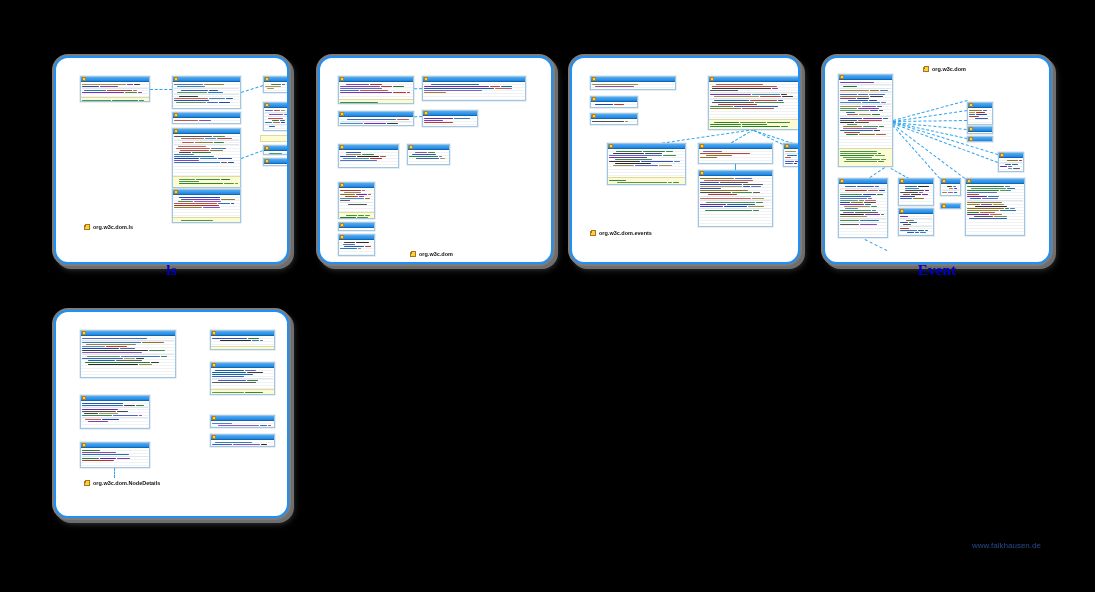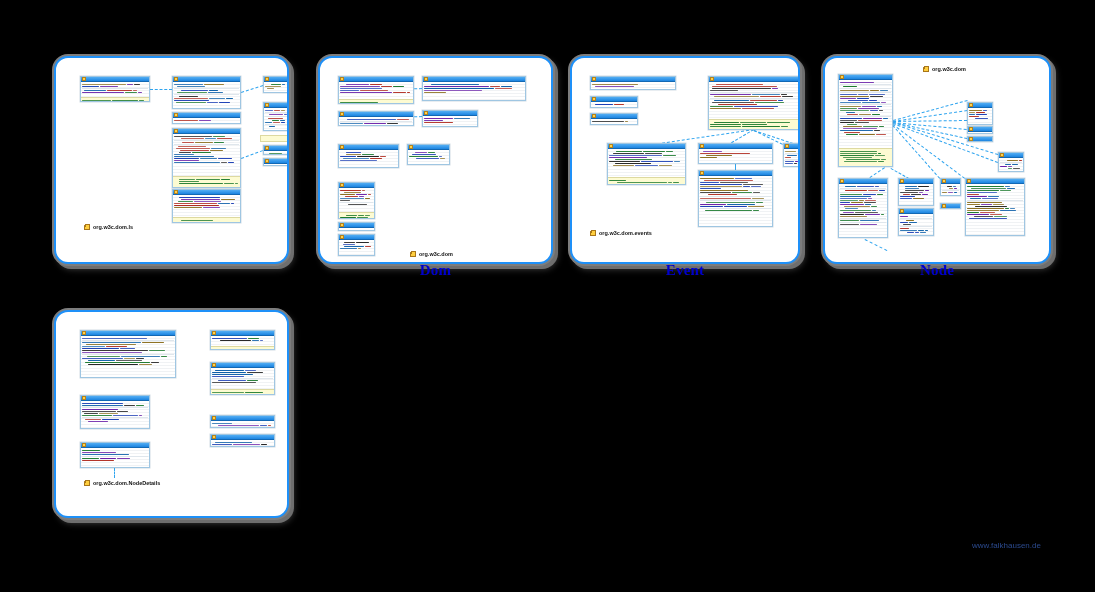--- a/index.html
+++ b/index.html
@@ -440,20 +440,21 @@
             </div>
             <div class="bd stripes" style="height: 3px; overflow: hidden;"></div>
           </div>
           <div class="pkg" style="left: 28px; top: 166px;">
             <span class="folder"></span>
             <span class="ptxt">org.w3c.dom.ls</span>
           </div>
         </div>
       </div>
     </div>
+    <div class="caption" style="left: 54px; width: 235px; top: 262px; font-size: 15px;">ls</div>
     <div class="panel" style="left: 318px; top: 56px; width: 235px; height: 208px;">
       <div class="frame">
         <div class="canvas">
           <div class="link" style="left: 56px; top: 32px; width: 46.0435px; transform: rotate(-2.48955deg);"></div>
           <div class="link" style="left: 56px; top: 60px; width: 46.0435px; transform: rotate(-2.48955deg);"></div>
           <div class="cls" title="DOMImplementationRegistry" style="left: 18px; top: 18px; width: 76px; height: 28px;">
             <div class="hd" style="height: 5px;">
               <span class="ico" style="width: 4px; height: 4px;"></span>
               <span class="nm" style="height: 3px; max-width: 52.5px; flex: 0 0 auto;"></span>
             </div>
@@ -696,21 +697,20 @@
               </div>
             </div>
           </div>
           <div class="pkg" style="left: 90px; top: 193px;">
             <span class="folder"></span>
             <span class="ptxt">org.w3c.dom</span>
           </div>
         </div>
       </div>
     </div>
-    <div class="caption" style="left: 318px; width: 235px; top: 262px; font-size: 15px;">Dom</div>
     <div class="panel" style="left: 570px; top: 56px; width: 230px; height: 208px;">
       <div class="frame">
         <div class="canvas">
           <div class="link" style="left: 182px; top: 72px; width: 108.19px; transform: rotate(171.495deg);"></div>
           <div class="link" style="left: 182px; top: 72px; width: 25.5539px; transform: rotate(149.421deg);"></div>
           <div class="link" style="left: 182px; top: 72px; width: 50.5964px; transform: rotate(18.4349deg);"></div>
           <div class="link" style="left: 182px; top: 72px; width: 32.2025px; transform: rotate(25.7693deg);"></div>
           <div class="linkv" style="left: 163px; top: 106px; height: 6px;"></div>
           <div class="cls" title="EventTarget" style="left: 18px; top: 18px; width: 86px; height: 14px;">
             <div class="hd" style="height: 5px;">
@@ -1005,21 +1005,20 @@
               </div>
             </div>
           </div>
           <div class="pkg" style="left: 18px; top: 172px;">
             <span class="folder"></span>
             <span class="ptxt">org.w3c.dom.events</span>
           </div>
         </div>
       </div>
     </div>
-    <div class="caption" style="left: 570px; width: 230px; top: 262px; font-size: 15px;">Event</div>
     <div class="panel" style="left: 823px; top: 56px; width: 228px; height: 208px;">
       <div class="frame">
         <div class="canvas">
           <div class="link" style="left: 68px; top: 62px; width: 76.6551px; transform: rotate(-15.124deg);"></div>
           <div class="link" style="left: 68px; top: 63px; width: 74.8131px; transform: rotate(-8.45503deg);"></div>
           <div class="link" style="left: 68px; top: 63px; width: 74.0068px; transform: rotate(-0.77422deg);"></div>
           <div class="link" style="left: 68px; top: 64px; width: 74.3303px; transform: rotate(5.40379deg);"></div>
           <div class="link" style="left: 68px; top: 64px; width: 75.71px; transform: rotate(12.2005deg);"></div>
           <div class="link" style="left: 68px; top: 64px; width: 109.768px; transform: rotate(16.9492deg);"></div>
           <div class="link" style="left: 68px; top: 65px; width: 112.009px; transform: rotate(20.3764deg);"></div>
@@ -1503,21 +1502,21 @@
               </div>
             </div>
           </div>
           <div class="pkg" style="left: 98px; top: 8px;">
             <span class="folder"></span>
             <span class="ptxt">org.w3c.dom</span>
           </div>
         </div>
       </div>
     </div>
-    <div class="caption" style="left: 823px; width: 228px; top: 262px; font-size: 15px;">Node</div>
+    <div class="caption" style="left: 823px; width: 228px; top: 262px; font-size: 15px;">Event</div>
     <div class="panel" style="left: 54px; top: 310px; width: 235px; height: 208px;">
       <div class="frame">
         <div class="canvas">
           <div class="linkv" style="left: 58px; top: 156px; height: 10px;"></div>
           <div class="cls" title="NamedNodeMap" style="left: 24px; top: 18px; width: 96px; height: 48px;">
             <div class="hd" style="height: 5px;">
               <span class="ico" style="width: 4px; height: 4px;"></span>
               <span class="nm" style="height: 3px; max-width: 25.2px; flex: 0 0 auto;"></span>
             </div>
             <div class="bd stripes" style="height: 43px; overflow: hidden;">

